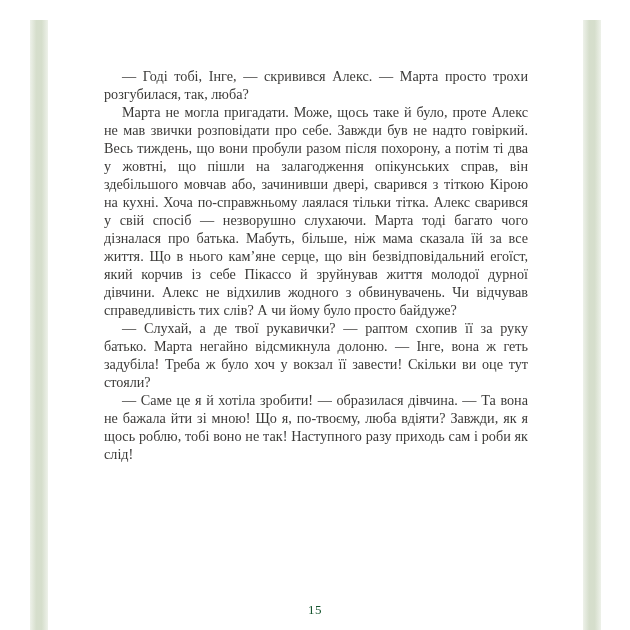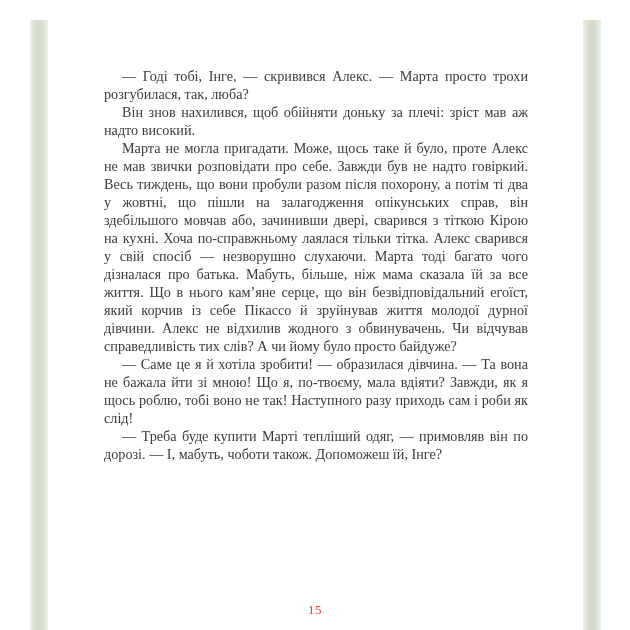--- a/index.html
+++ b/index.html
@@ -46,35 +46,34 @@
     hyphens: auto;
     -webkit-hyphens: auto;
   }
   .page-number {
     position: absolute;
     top: 582px;
     left: 0;
     right: 0;
     text-align: center;
     font-size: 13px;
-    color: #ef4444;
+    color: #14532d;
     letter-spacing: 0.5px;
   }
 </style>
 </head>
 <body>
 
 <div class="book-page">
 
   <div class="edge-band left"></div>
   <div class="edge-band right"></div>
 
   <div class="text-block">
     <p>— Годі тобі, Інге, — скривився Алекс. — Марта просто трохи розгубилася, так, люба?</p>
-    <p>Він знов нахилився, щоб обійняти доньку за плечі: зріст мав аж надто високий.</p>
     <p>Марта не могла пригадати. Може, щось таке й було, проте Алекс не мав звички розповідати про себе. Завжди був не надто говіркий. Весь тиждень, що вони пробули разом після похорону, а потім ті два у жовтні, що пішли на залагодження опікунських справ, він здебільшого мовчав або, зачинивши двері, сварився з тіткою Кірою на кухні. Хоча по-справжньому лаялася тільки тітка. Алекс сварився у свій спосіб — незворушно слухаючи. Марта тоді багато чого дізналася про батька. Мабуть, більше, ніж мама сказала їй за все життя. Що в нього кам’яне серце, що він безвідповідальний егоїст, який корчив із себе Пікассо й зруйнував життя молодої дурної дівчини. Алекс не відхилив жодного з обвинувачень. Чи відчував справедливість тих слів? А чи йому було просто байдуже?</p>
-    <p>— Саме це я й хотіла зробити! — образилася дівчина. — Та вона не бажала йти зі мною! Що я, по-твоєму, мала вдіяти? Завжди, як я щось роблю, тобі воно не так! Наступного разу приходь сам і роби як слід!</p>
-    <p>— Треба буде купити Марті тепліший одяг, — примовляв він по дорозі. — І, мабуть, чоботи також. Допоможеш їй, Інге?</p>
+    <p>— Слухай, а де твої рукавички? — раптом схопив її за руку батько. Марта негайно відсмикнула долоню. — Інге, вона ж геть задубіла! Треба ж було хоч у вокзал її завести! Скільки ви оце тут стояли?</p>
+    <p>— Саме це я й хотіла зробити! — образилася дівчина. — Та вона не бажала йти зі мною! Що я, по-твоєму, люба вдіяти? Завжди, як я щось роблю, тобі воно не так! Наступного разу приходь сам і роби як слід!</p>
   </div>
 
   <div class="page-number">15</div>
 
 </div>
 
 </body></html>

